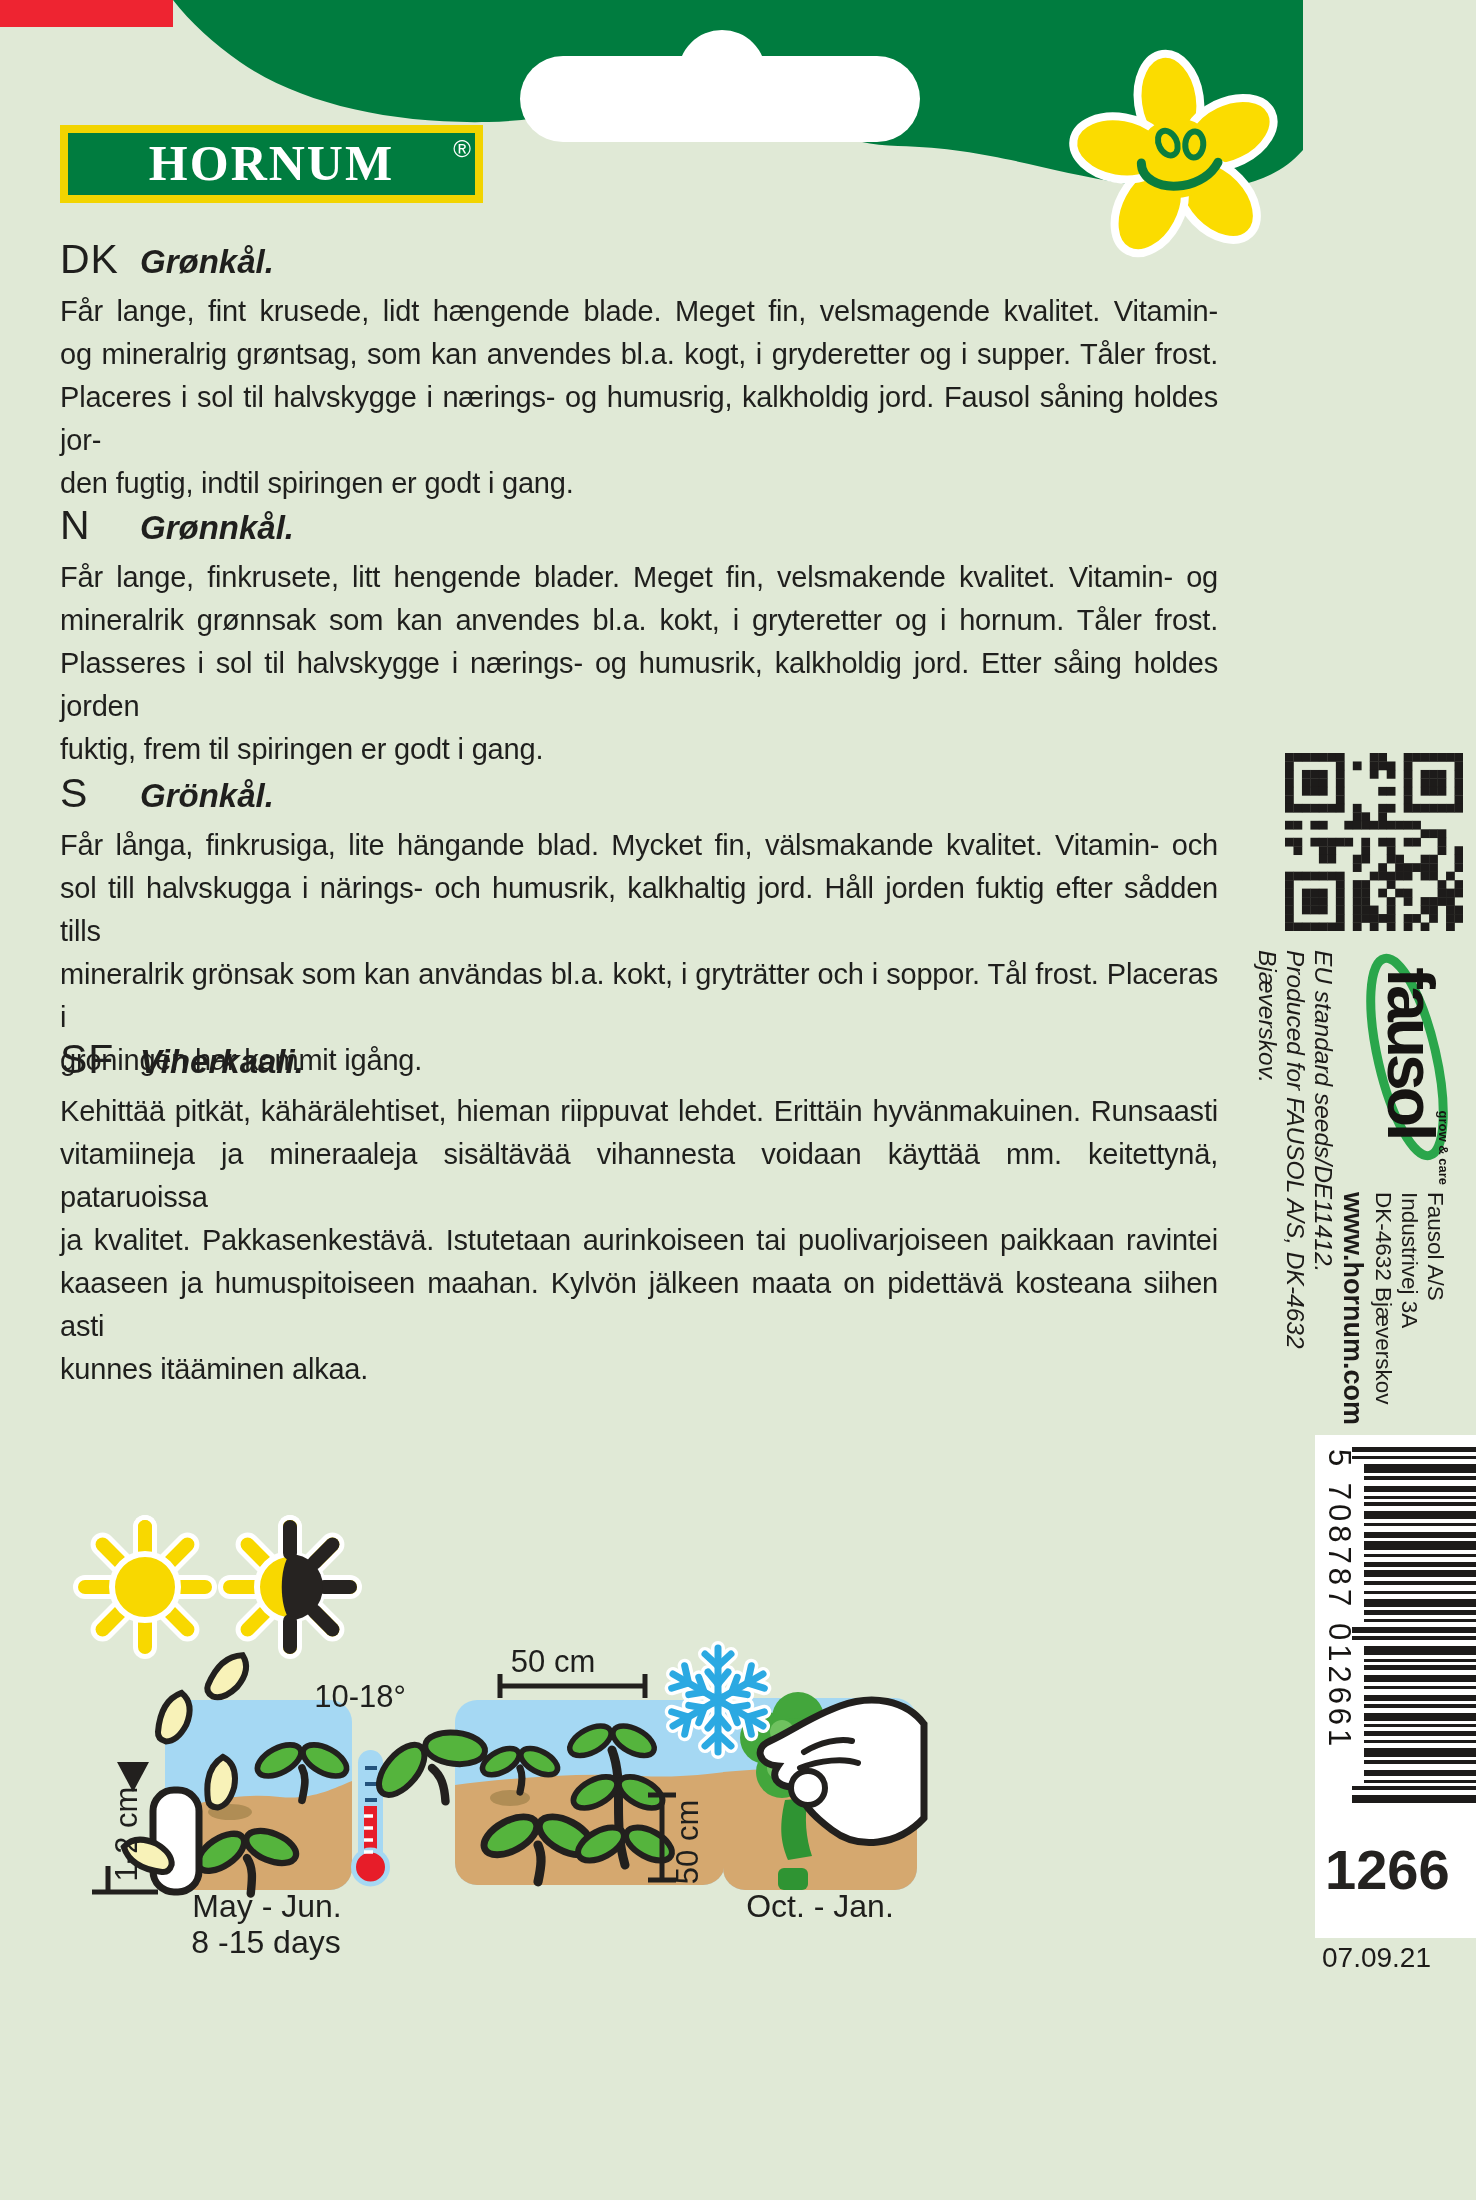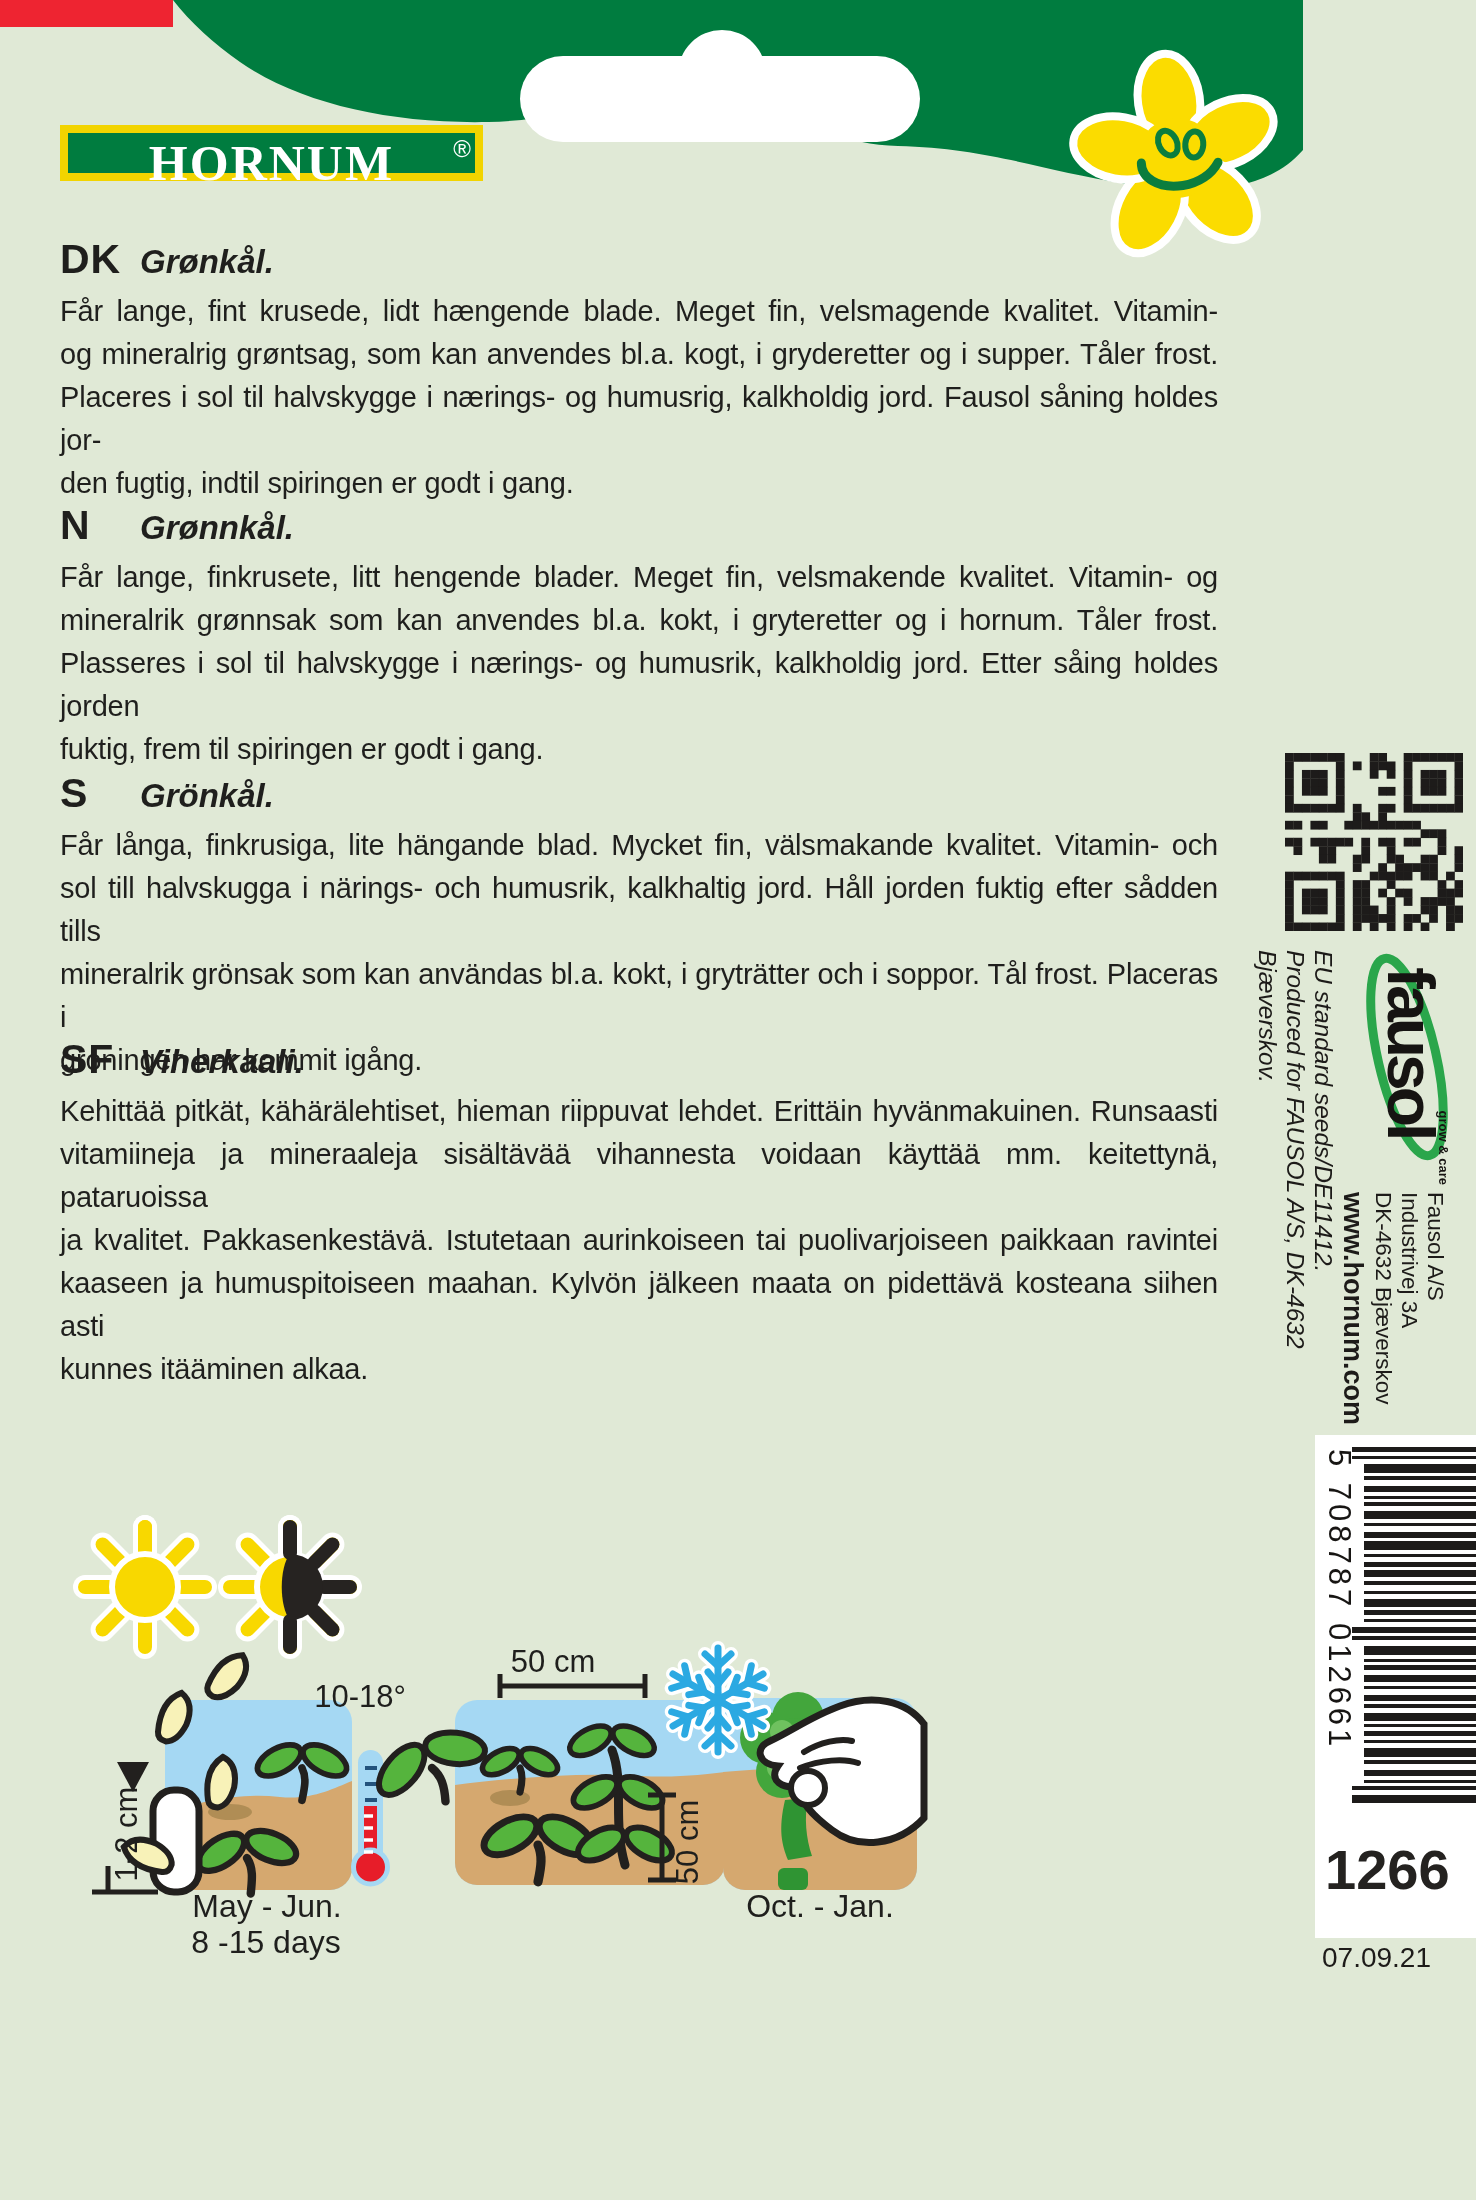--- a/index.html
+++ b/index.html
@@ -3,31 +3,31 @@
 <meta charset="utf-8">
 <style>
   html,body{margin:0;padding:0}
   body{width:1476px;height:2200px;position:relative;overflow:hidden;
        background:#e0e9d6;font-family:"Liberation Sans",sans-serif;color:#1f1f1d}
   .abs{position:absolute}
   
   #banner{left:0;top:0;width:1476px;height:270px}
   #red-stripe{left:0;top:0;width:173px;height:27px;background:#ee2431}
   
-  #hornum{left:60px;top:125px;width:423px;height:56px;box-sizing:border-box;
+  #hornum{left:60px;top:125px;width:423px;height:78px;box-sizing:border-box;
           border:8px solid #f2d400;background:#007c3f;text-align:center}
   #hornum .word{font-family:"Liberation Serif",serif;font-weight:bold;color:#fff;
                 font-size:50px;line-height:60px;letter-spacing:2px}
   #hornum .reg{position:absolute;right:4px;top:2px;font-size:24px;color:#fff;
                font-family:"Liberation Sans",sans-serif}
   
   #sections{position:absolute;left:60px;top:0;width:1158px}
   .section{position:absolute;left:0;width:100%}
   .sec-head{position:relative;height:54px}
-  .sec-code{font-weight:bold;font-size:41px;letter-spacing:1px}
+  .sec-code{font-weight:normal;font-size:41px;letter-spacing:1px}
   .sec-name{position:absolute;left:80px;top:7px;font-weight:bold;font-style:italic;font-size:33px}
   .sec-body{font-size:29px;line-height:43px;letter-spacing:-0.2px}
   .tline{text-align:justify;text-align-last:justify}
   .tline.last{text-align:justify;text-align-last:auto}
   
   .vert{writing-mode:vertical-rl;text-orientation:mixed}
   #eu-text{left:1279px;top:950px;height:510px;width:58px;
            font-style:italic;font-size:24.5px;line-height:28px;color:#1d1b19}
   #qr{left:1285px;top:753px}
   #fausol{left:1292px;top:1022px;width:232px;height:94px;transform:rotate(90deg)}

